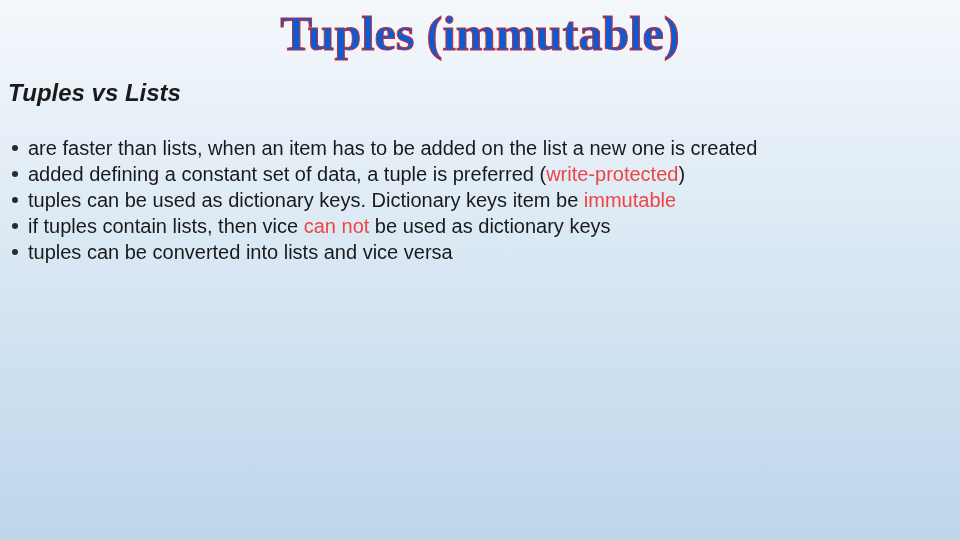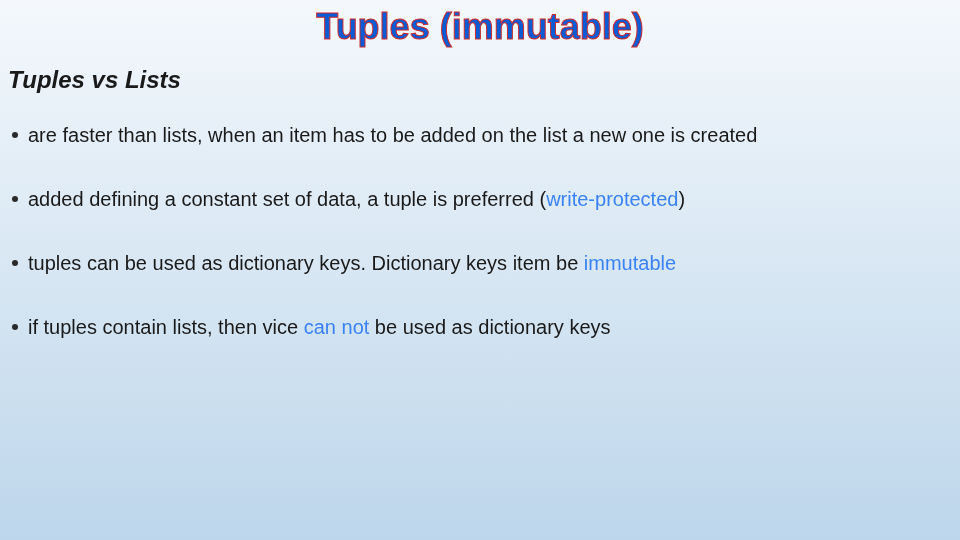--- a/index.html
+++ b/index.html
@@ -10,59 +10,58 @@
     color: #1a1a1a;
     padding: 0;
   }
   .slide {
     width: 100%;
     height: 100%;
     display: flex;
     flex-direction: column;
   }
   .title {
-    font-family: Liberation Sans, sans-serif;
-    font-size: 36px;
+    font-family: Liberation Serif, serif;
+    font-size: 48px;
     font-weight: 700;
     text-align: center;
     margin-top: 6px;
     margin-bottom: 18px;
     color: #0a5bd4;
     -webkit-text-stroke: 1px #d02a2a;
   }
   .subheading {
     font-size: 24px;
     font-weight: 700;
     margin-left: 8px;
     margin-bottom: 28px;
     font-style: italic;
   }
   .bullets {
     display: flex;
     flex-direction: column;
-    gap: 38px;
     padding: 0 12px 0 12px;
   }
   .bullet {
     display: flex;
     align-items: flex-start;
     font-size: 20px;
     line-height: 1.3;
   }
   .bullet .dot {
     width: 6px;
     height: 6px;
     background: #2a2a2a;
     border-radius: 50%;
     margin-top: 10px;
     margin-right: 10px;
     flex-shrink: 0;
   }
   .bullet .text { flex: 1; }
-  .red { color: #3b82f6; }
+  .red { color: #ef4444; }
   .bold { font-weight: 400; }
 </style>
 </head>
 <body>
 
 <div class="slide">
   <h1 class="title">Tuples (immutable)</h1>
   <h2 class="subheading">Tuples vs Lists</h2>
 
   <div class="bullets">
@@ -86,15 +85,19 @@
       </span>
     </div>
 
     <div class="bullet">
       <span class="dot"></span>
       <span class="text">
         <span>if tuples contain lists, then vice </span><span class="red bold">can not</span><span> be used as dictionary keys</span>
       </span>
     </div>
 
+    <div class="bullet">
+      <span class="dot"></span>
+      <span class="text">tuples can be converted into lists and vice versa</span>
+    </div>
 
   </div>
 </div>
 
 </body></html>

